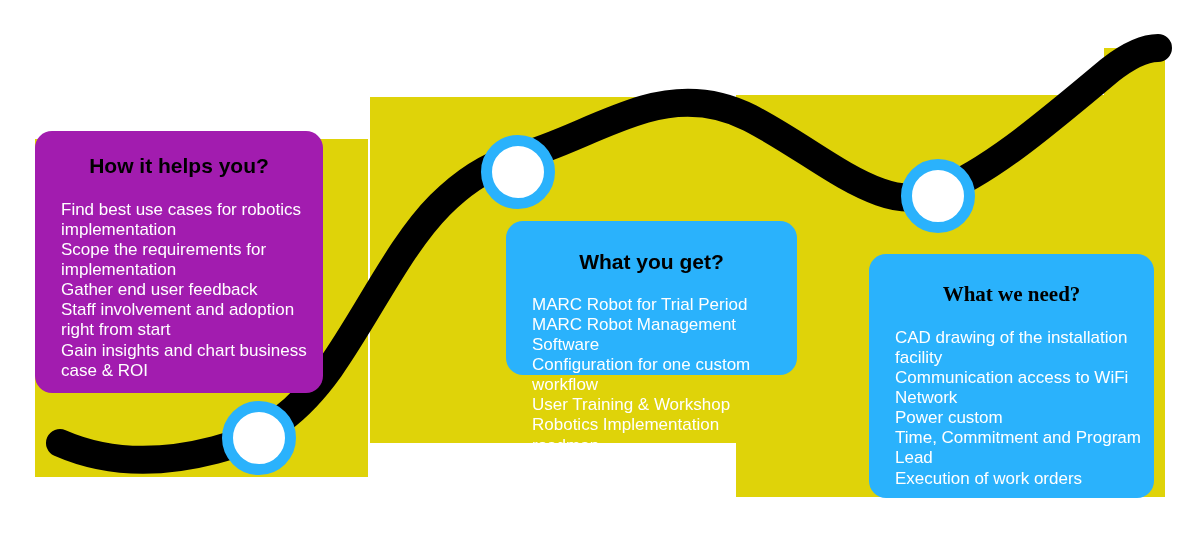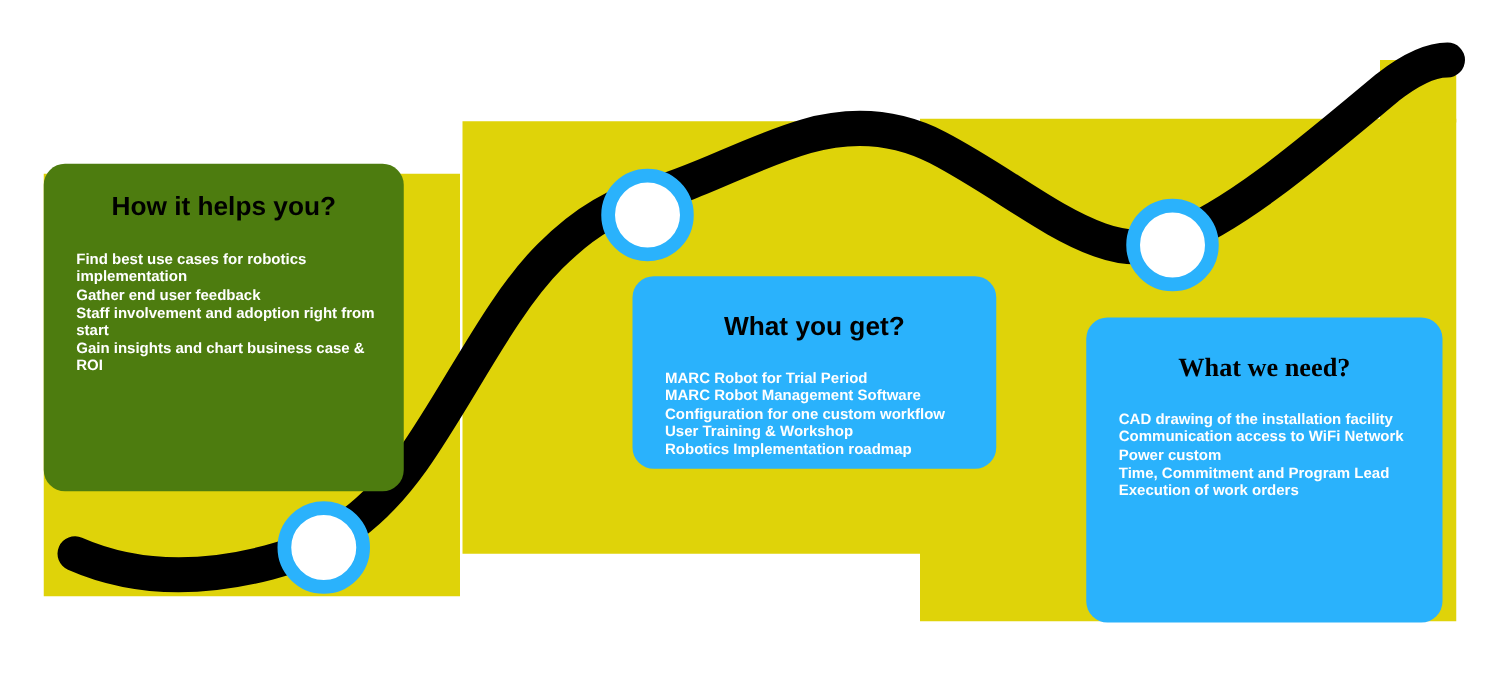--- a/index.html
+++ b/index.html
@@ -57,22 +57,22 @@
     font-size: 21px;
     font-weight: bold;
     color: #000000;
     line-height: 1.2;
   }
   .card-list {
     margin: 0;
     padding: 0;
     list-style: none;
     color: #ffffff;
-    font-size: 12px;
-    font-weight: bold;
+    font-size: 17px;
+    font-weight: normal;
     line-height: 1.18;
   }
   .card-list li { margin: 0; padding: 0; }
 
   #card-how   { left: 35px;  top: 131px; width: 288px; height: 262px; }
   #card-how   .card-title { margin: 22px 0 0 0; }
   #card-how   .card-list  { margin: 22px 0 0 0; padding-left: 26px; padding-right: 10px; }
 
   #card-get   { left: 506px; top: 221px; width: 291px; height: 154px; }
   #card-get   .card-title { margin: 28px 0 0 0; }
@@ -103,24 +103,25 @@
              C 800 144, 840 178, 880 192
              C 905 201, 922 198, 938 192
              C 990 172, 1050 120, 1110 70
              C 1128 56, 1145 48, 1158 48" fill="none" stroke="#000000" stroke-width="28" stroke-linecap="round" stroke-linejoin="round"></path>
   </svg>
 
   <div class="node" id="node-1" style="width: 74px; height: 74px; left: 222px; top: 401px; border: 11px solid rgb(42, 178, 252); background: rgb(255, 255, 255);"></div>
   <div class="node" id="node-2" style="width: 74px; height: 74px; left: 481px; top: 135px; border: 11px solid rgb(42, 178, 252); background: rgb(255, 255, 255);"></div>
   <div class="node" id="node-3" style="width: 74px; height: 74px; left: 901px; top: 159px; border: 11px solid rgb(42, 178, 252); background: rgb(255, 255, 255);"></div>
 
-  <div class="card" id="card-how" style="background: #4d7c0f;">
+  <div class="card" id="card-how" style="background: #a21caf;">
     <div class="card-title" style="color: rgb(0, 0, 0);">How it helps you?</div>
     <ul class="card-list" style="color: rgb(255, 255, 255);">
       <li>Find best use cases for robotics implementation</li>
+      <li>Scope the requirements for implementation</li>
       <li>Gather end user feedback</li>
       <li>Staff involvement and adoption right from start</li>
       <li>Gain insights and chart business case &amp; ROI</li>
     </ul>
   </div>
 
   <div class="card" id="card-get" style="background: rgb(42, 178, 252);">
     <div class="card-title" style="color: rgb(0, 0, 0);">What you get?</div>
     <ul class="card-list" style="color: rgb(255, 255, 255);">
       <li>MARC Robot for Trial Period</li>

